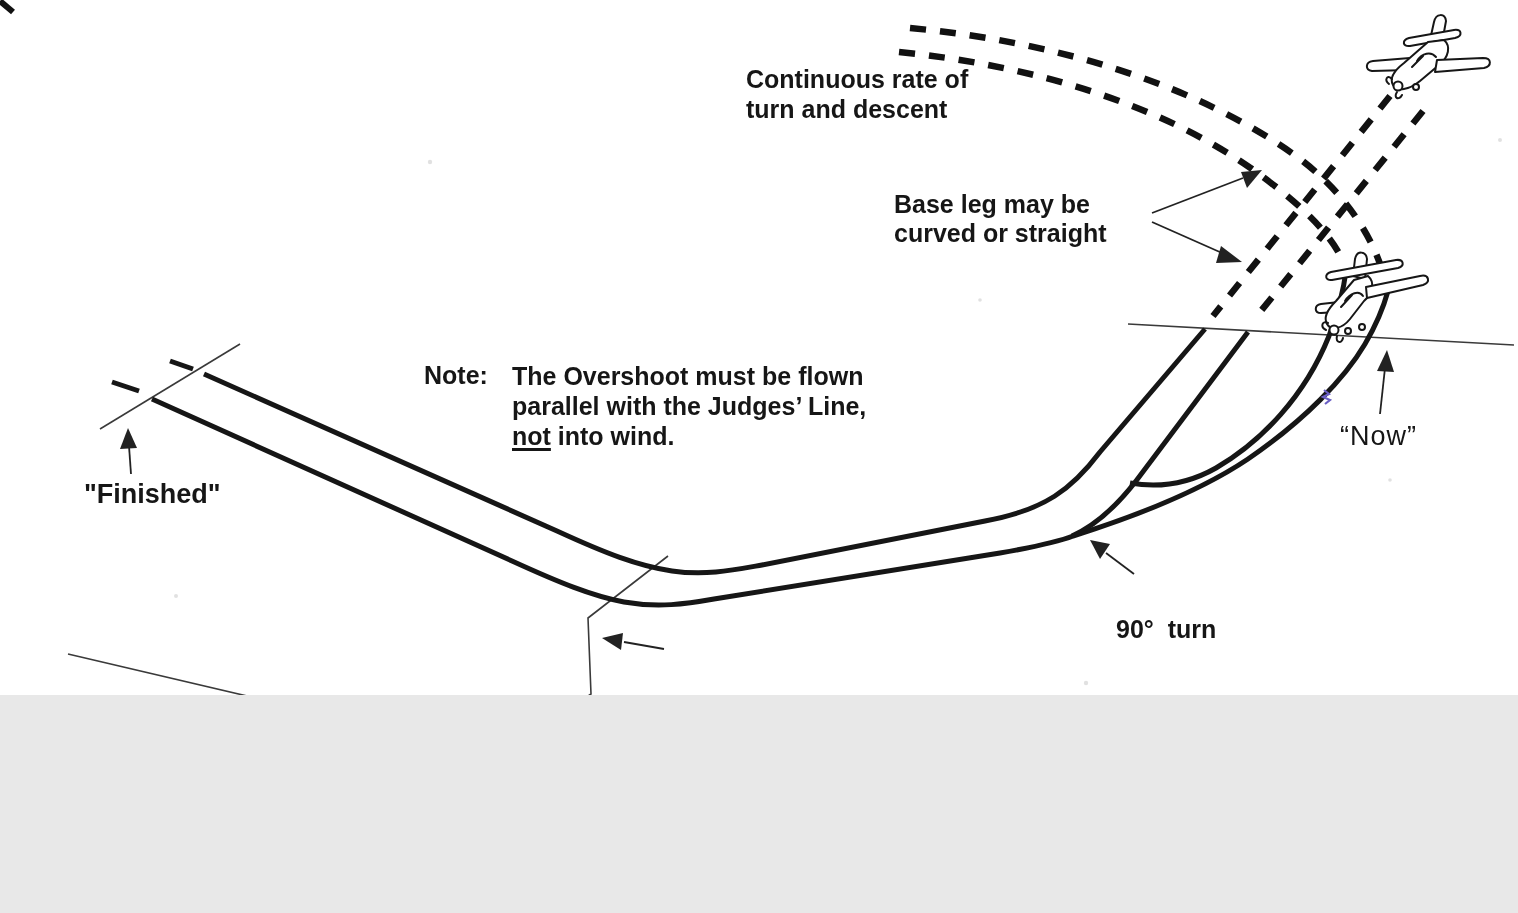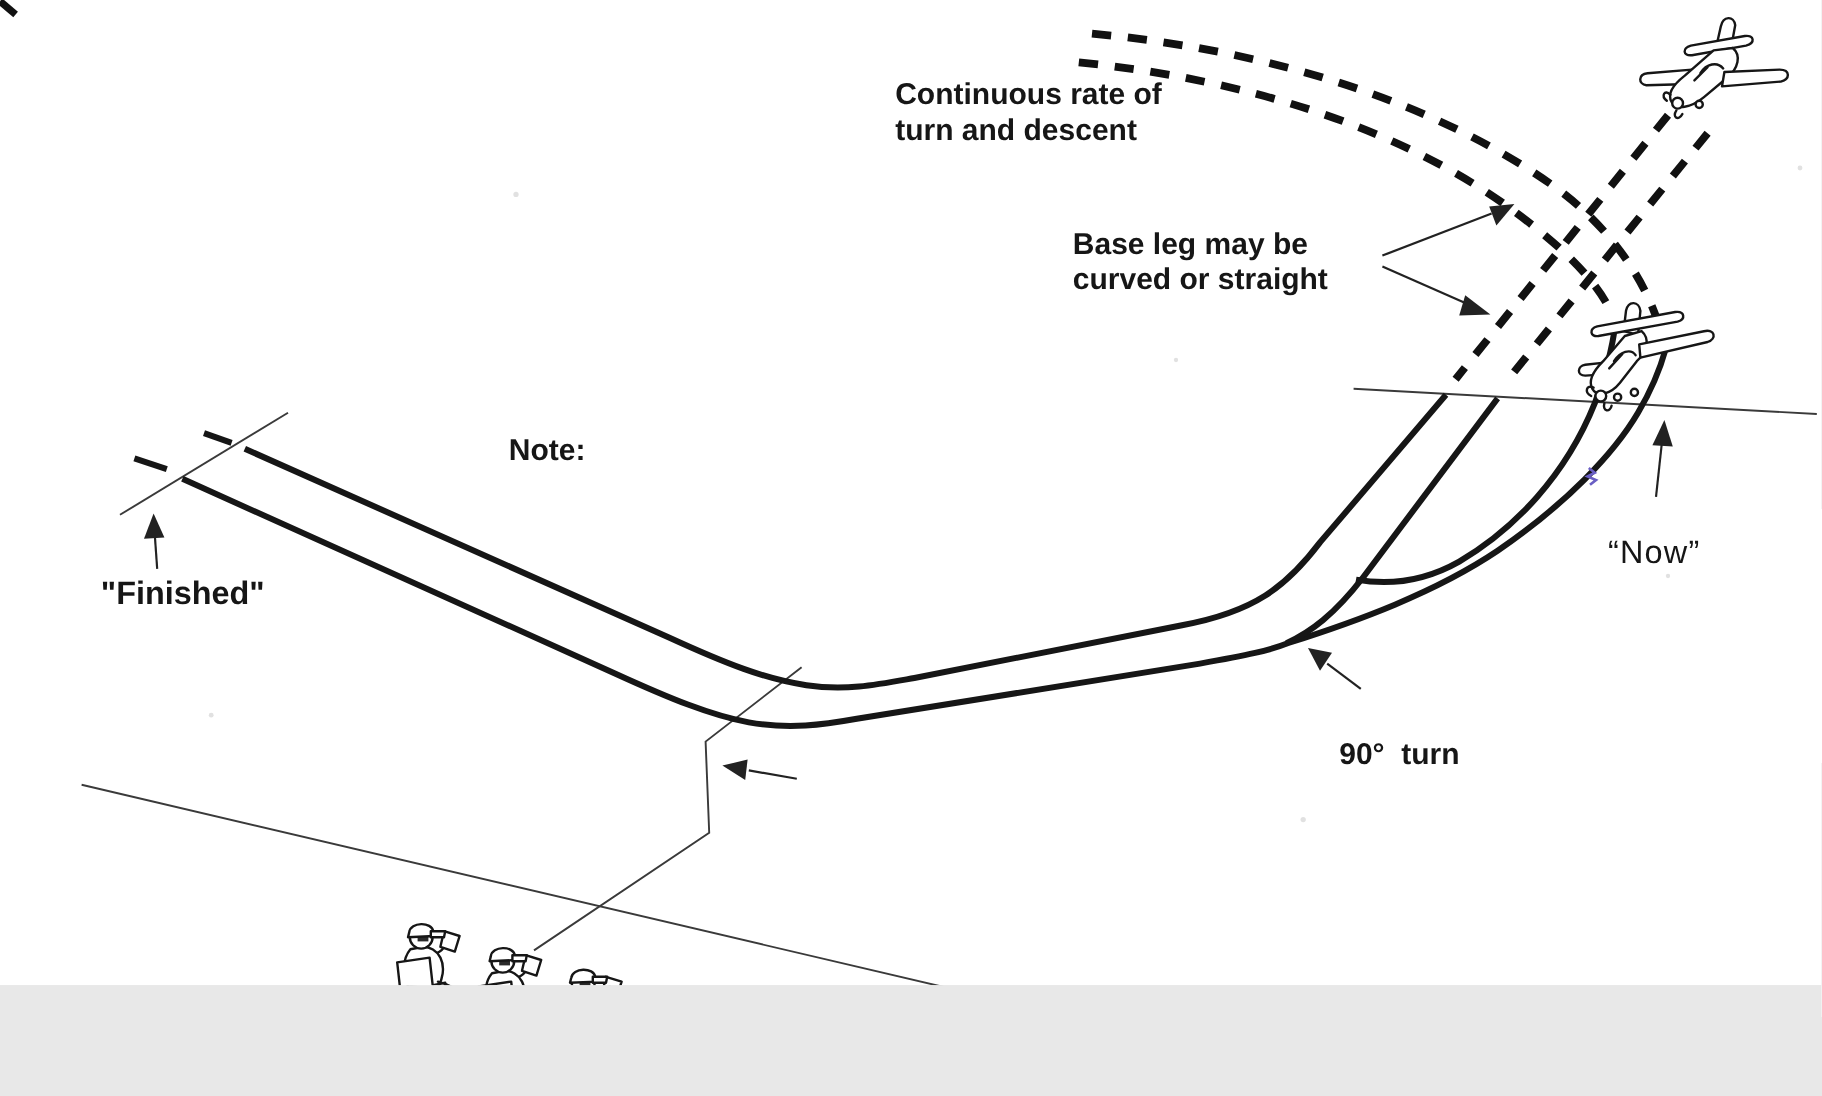--- a/index.html
+++ b/index.html
@@ -1,35 +1,35 @@
 <!DOCTYPE html>
 <html><head>
 <meta charset="utf-8">
 <style>
   html,body { margin:0; padding:0; background:#e8e8e8; }
   .stage {
-    position:relative; width:1518px; height:821px;
+    position:relative; width:1518px; height:695px;
     background:#ffffff; overflow:hidden;
     font-family:"Liberation Sans", sans-serif;
     color:#1a1a1a;
   }
   svg.art { position:absolute; left:0; top:0; }
   .thin  { stroke:#3a3a3a; stroke-width:1.6; fill:none; }
   .track { stroke:#161616; stroke-width:5; fill:none; stroke-linecap:butt; }
   .dash  { stroke:#111111; stroke-width:6.5; fill:none; stroke-dasharray:16 14; stroke-linecap:butt; }
   .arrowline { stroke:#222222; stroke-width:1.8; fill:none; }
   .arrowhead { fill:#222222; stroke:none; }
   .sketch { stroke:#161616; stroke-width:2; fill:#ffffff; stroke-linejoin:round; }
   .sketch-open { stroke:#161616; stroke-width:2; fill:none; stroke-linecap:round; }
   .speck { fill:#c9c9c9; opacity:.55; }
 
   .lbl { position:absolute; font-weight:bold; color:#161616; white-space:nowrap; }
   .lbl-continuous { left:746px; top:64px;  font-size:25px; line-height:30px; }
   .lbl-baseleg    { left:894px; top:190px; font-size:25px; line-height:29px; }
-  .lbl-now        { left:1340px; top:421px; font-size:27px; font-weight:normal; letter-spacing:1px;margin-top:24px; }
+  .lbl-now        { left:1340px; top:421px; font-size:27px; font-weight:normal; letter-spacing:1px; }
   .lbl-note-prefix{ left:424px; top:361px; font-size:25px;text-align:center; }
   .lbl-note-body  { left:512px; top:361px; font-size:25px; line-height:30px; }
   .lbl-finished   { left:84px;  top:479px; font-size:27px; }
   .lbl-turn       { left:1116px; top:571px; font-size:25px; white-space:pre;margin-top:44px; }
   .lbl-approx     { left:627px; top:651px; font-size:25px; }
   .lbl-judges     { left:338px; top:899px; font-size:27px; letter-spacing:1px; }
   .u { text-decoration:underline; text-decoration-thickness:2.5px; text-underline-offset:3px; }
 </style>
 </head>
 <body>
@@ -152,18 +152,23 @@
   </div>
 
   <div class="lbl lbl-baseleg">
     <div>Base leg may be</div>
     <div>curved or straight</div>
   </div>
 
   <div class="lbl lbl-now">“Now”</div>
 
   <div class="lbl lbl-note-prefix">Note:</div>
+  <div class="lbl lbl-note-body">
+    <div>The Overshoot must be flown</div>
+    <div>parallel with the Judges’ Line,</div>
+    <div><span class="u">not</span><span> into wind.</span></div>
+  </div>
 
   <div class="lbl lbl-finished">"Finished"</div>
   <div class="lbl lbl-turn">90°  turn</div>
   <div class="lbl lbl-judges">Judges</div>
 
 </div>
 
 </body></html>

